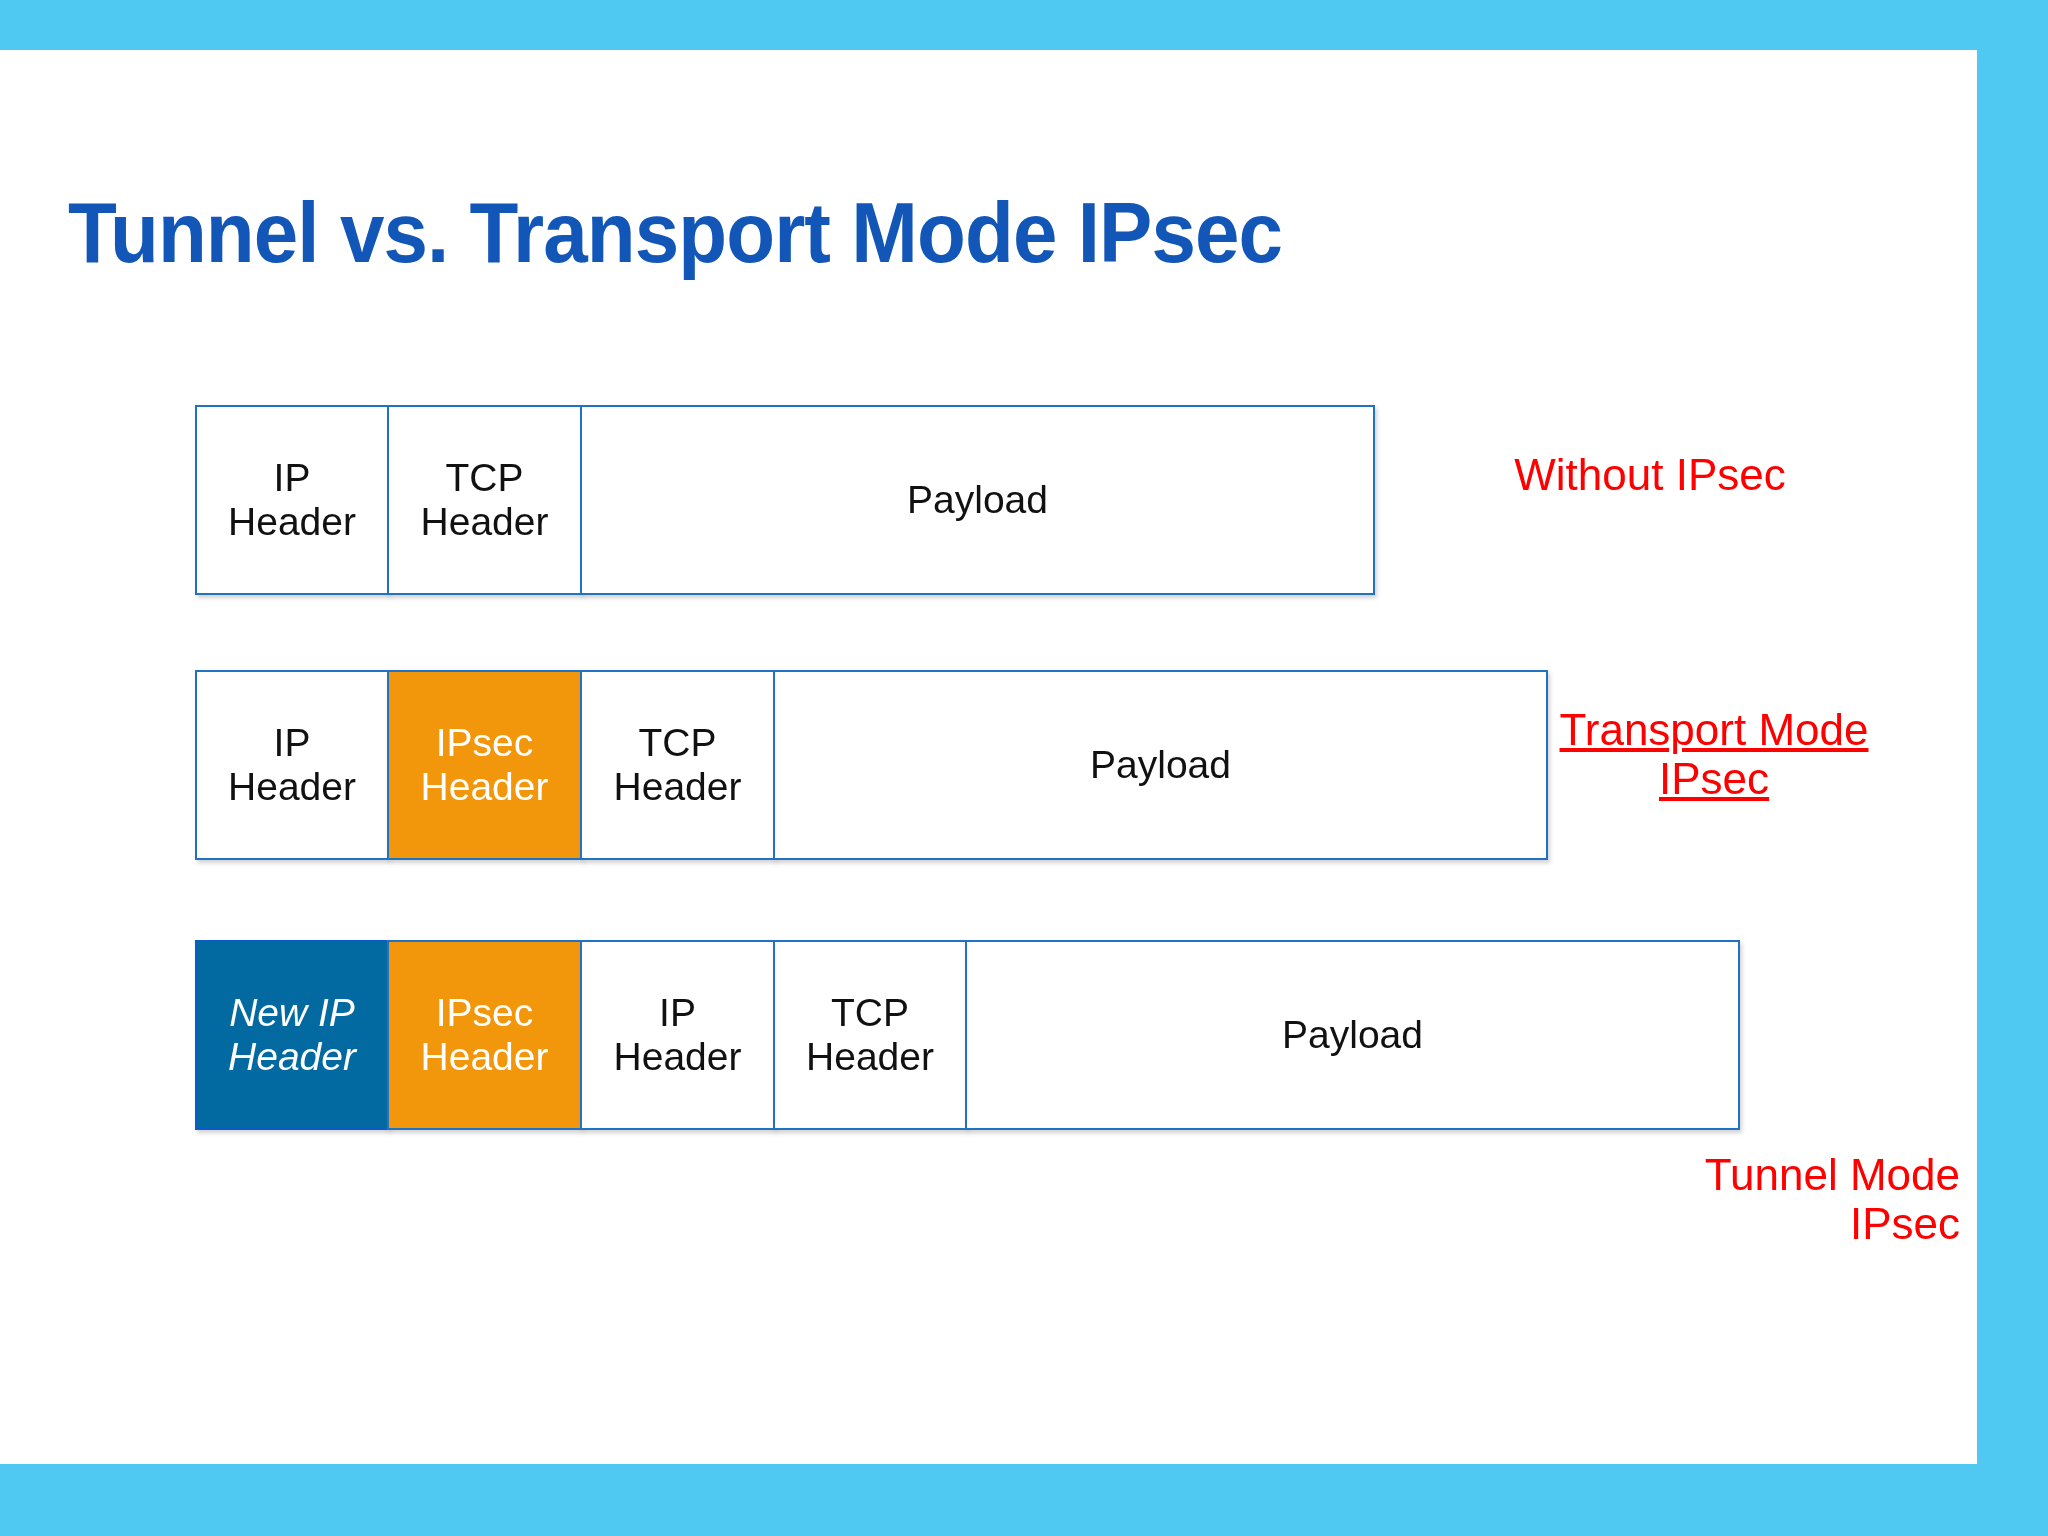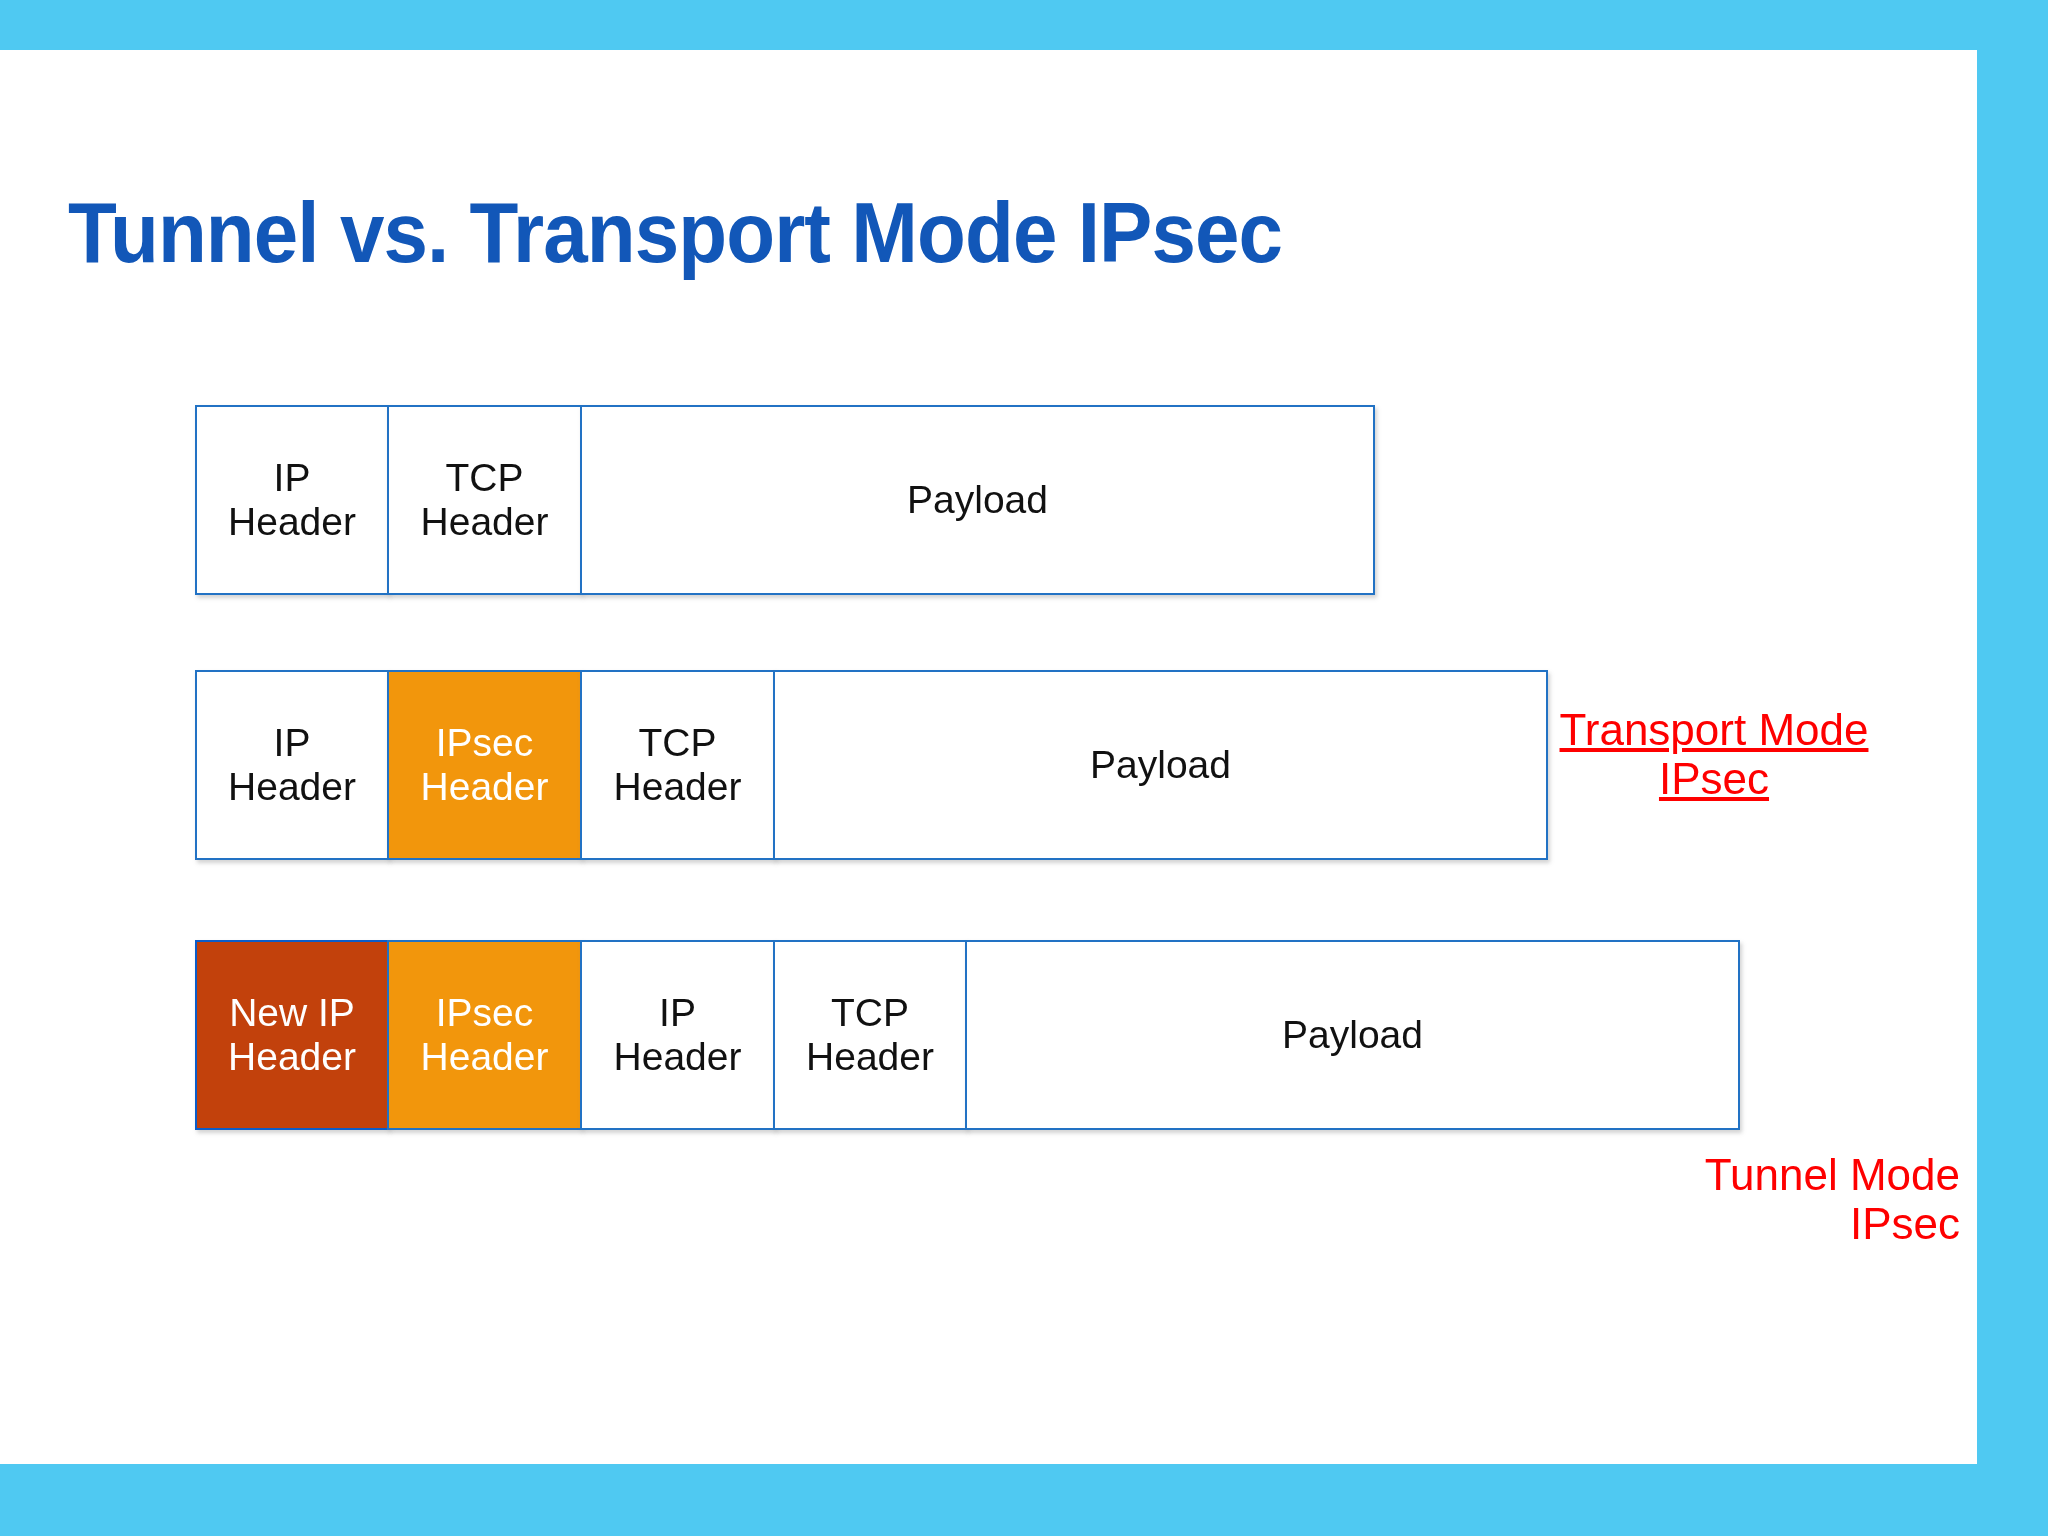--- a/index.html
+++ b/index.html
@@ -59,23 +59,24 @@
   }
   .pkt-field + .pkt-field {
     margin-left: -2px;
   }
   .pkt-field.fill-orange {
     background: #f2960c;
     border-color: #2272c4;
     color: #ffffff;
   }
   .pkt-field.fill-blue {
-    background: #c2410c;
+    background: #0369a1;
     border-color: #0b5cc9;
     color: #ffffff;
+    font-style: italic;
   }
   .mode-label {
     position: absolute;
     color: #fe0000;
     font-family: "Liberation Sans Narrow", "Liberation Sans", sans-serif;
     font-size: 44px;
     line-height: 1.12;
     text-align: center;
     white-space: pre-line;
   }
@@ -95,20 +96,21 @@
 
   <h1 id="slide-title">Tunnel vs. Transport Mode IPsec</h1>
 
   <div class="packet-row" id="row-plain">
       <div class="pkt-field " style="width: 194px;">IP
 Header</div>
       <div class="pkt-field " style="width: 195px;">TCP
 Header</div>
       <div class="pkt-field " style="width: 795px;">Payload</div>
     </div>
+  <div class="mode-label" id="label-plain">Without IPsec</div>
 
   <div class="packet-row" id="row-transport">
       <div class="pkt-field " style="width: 194px;">IP
 Header</div>
       <div class="pkt-field fill-orange" style="width: 195px;">IPsec
 Header</div>
       <div class="pkt-field " style="width: 195px;">TCP
 Header</div>
       <div class="pkt-field " style="width: 775px;">Payload</div>
     </div>

